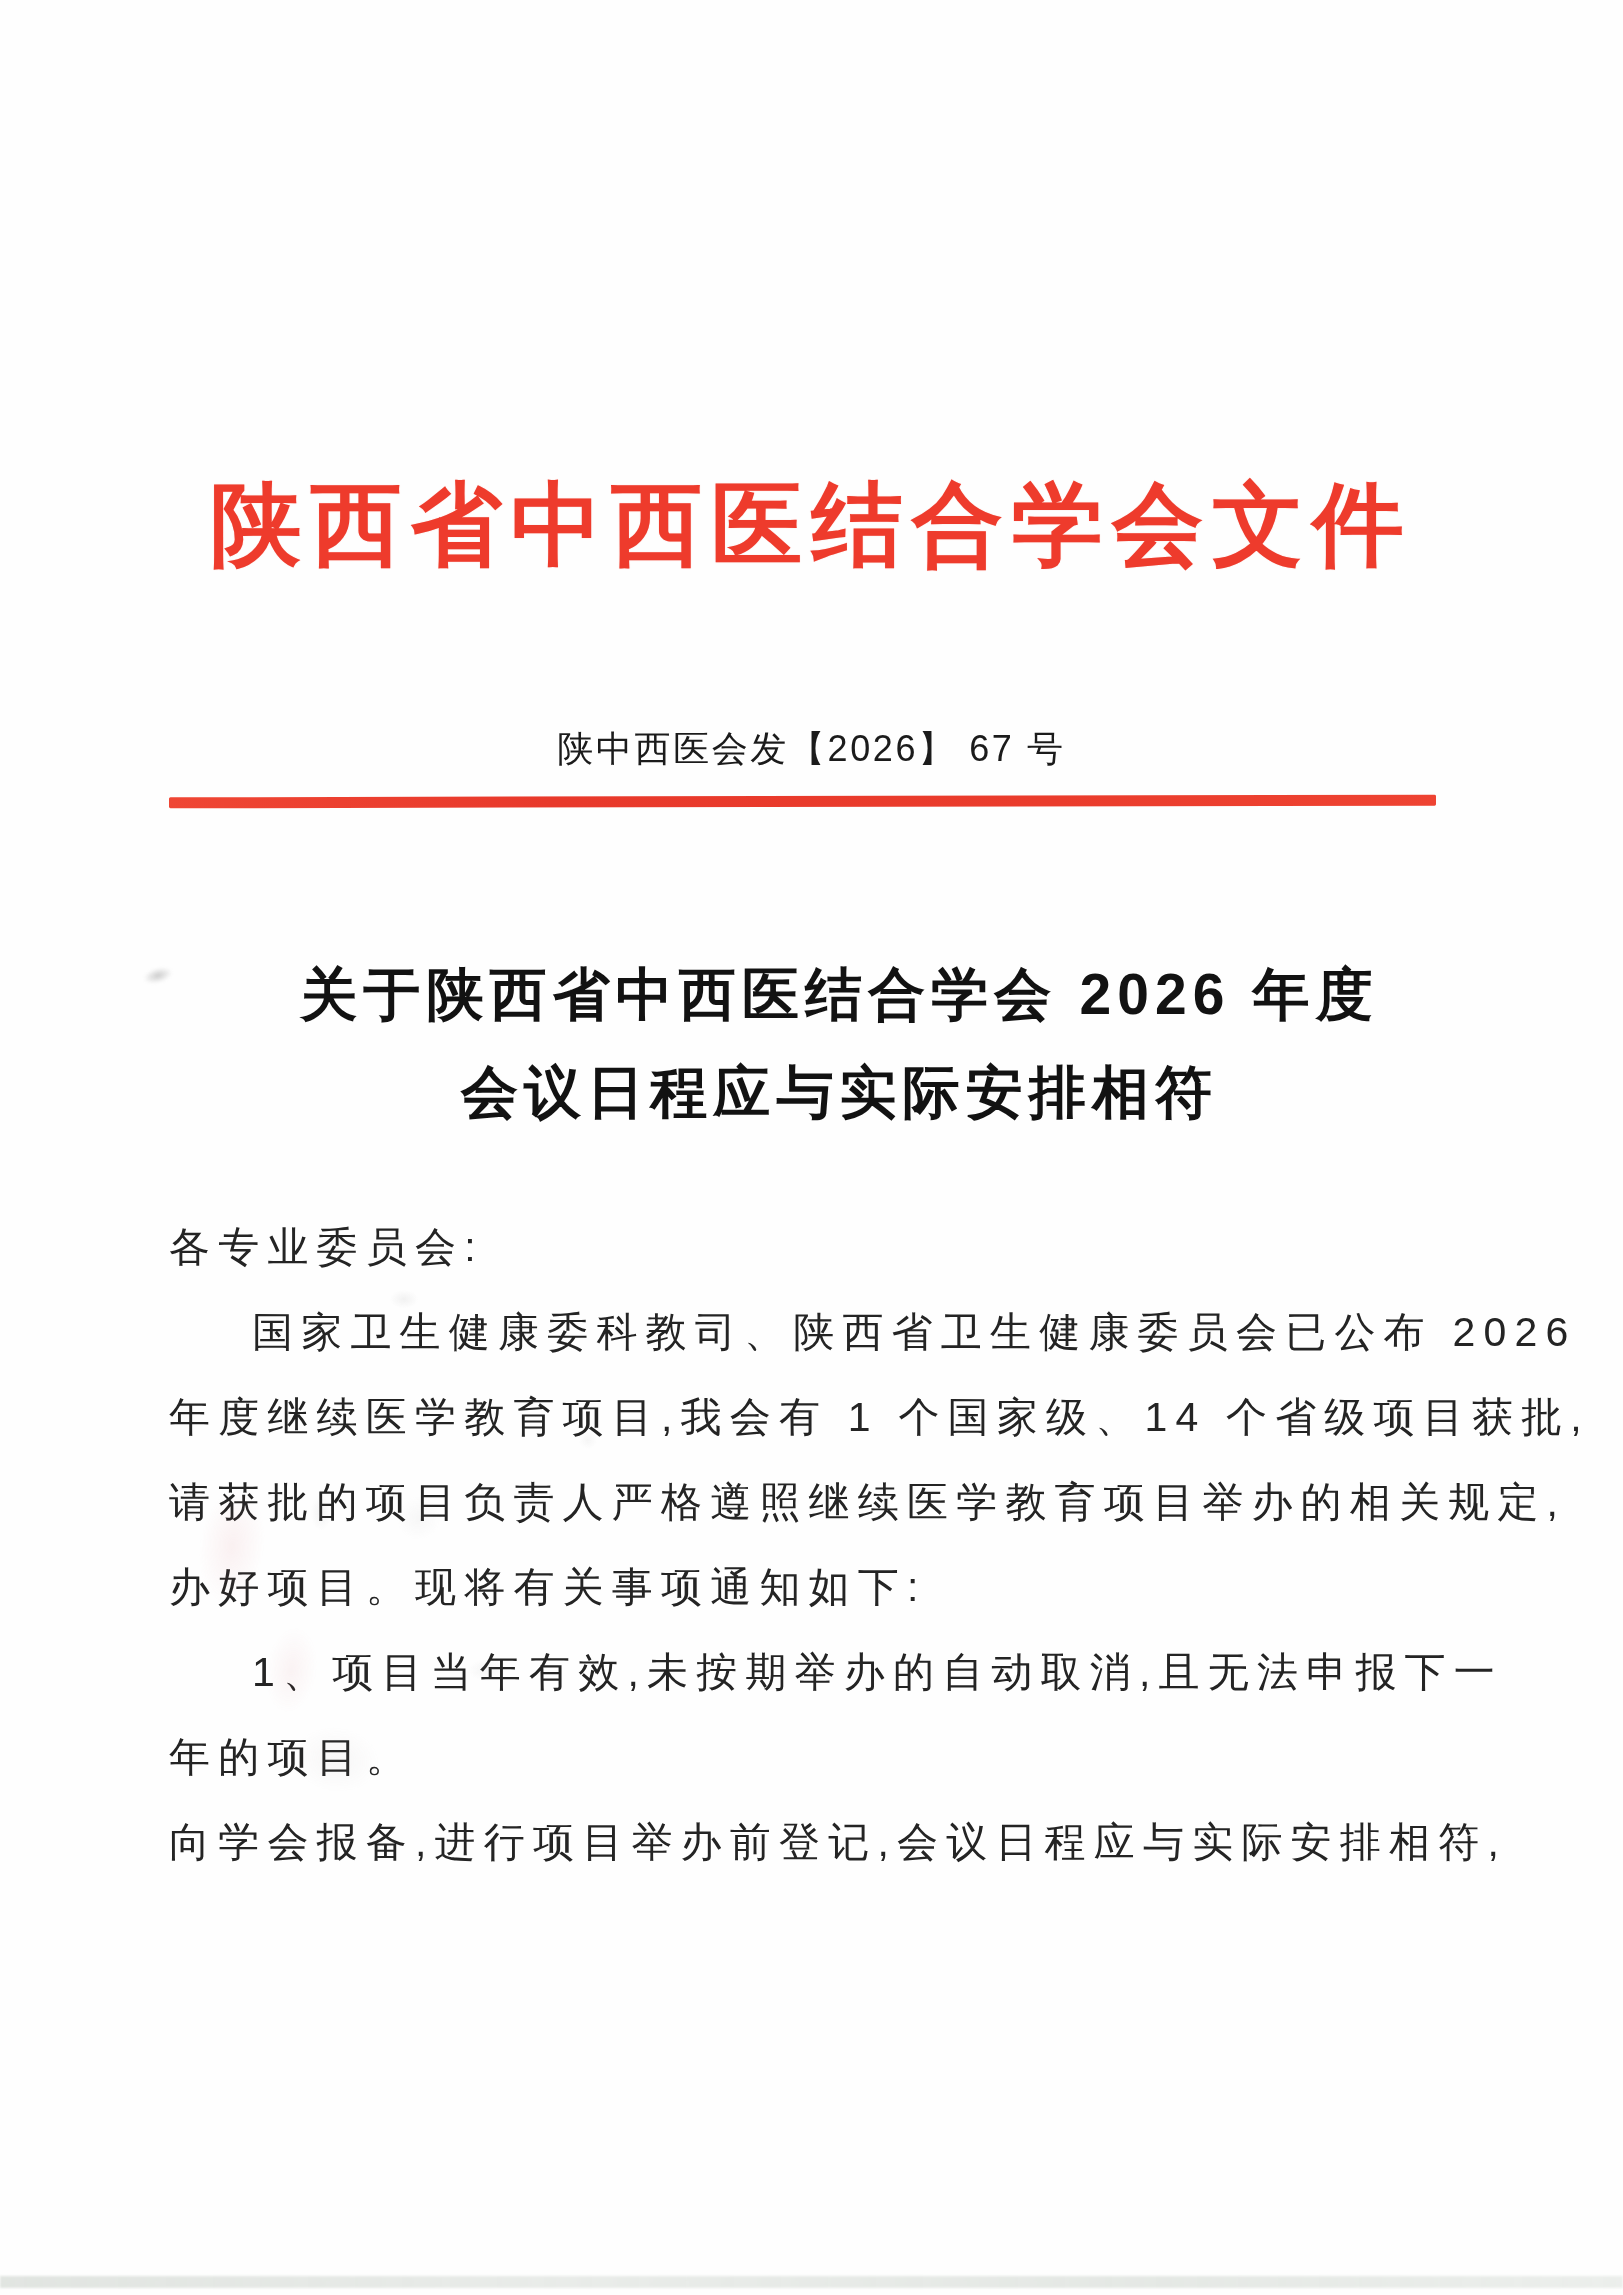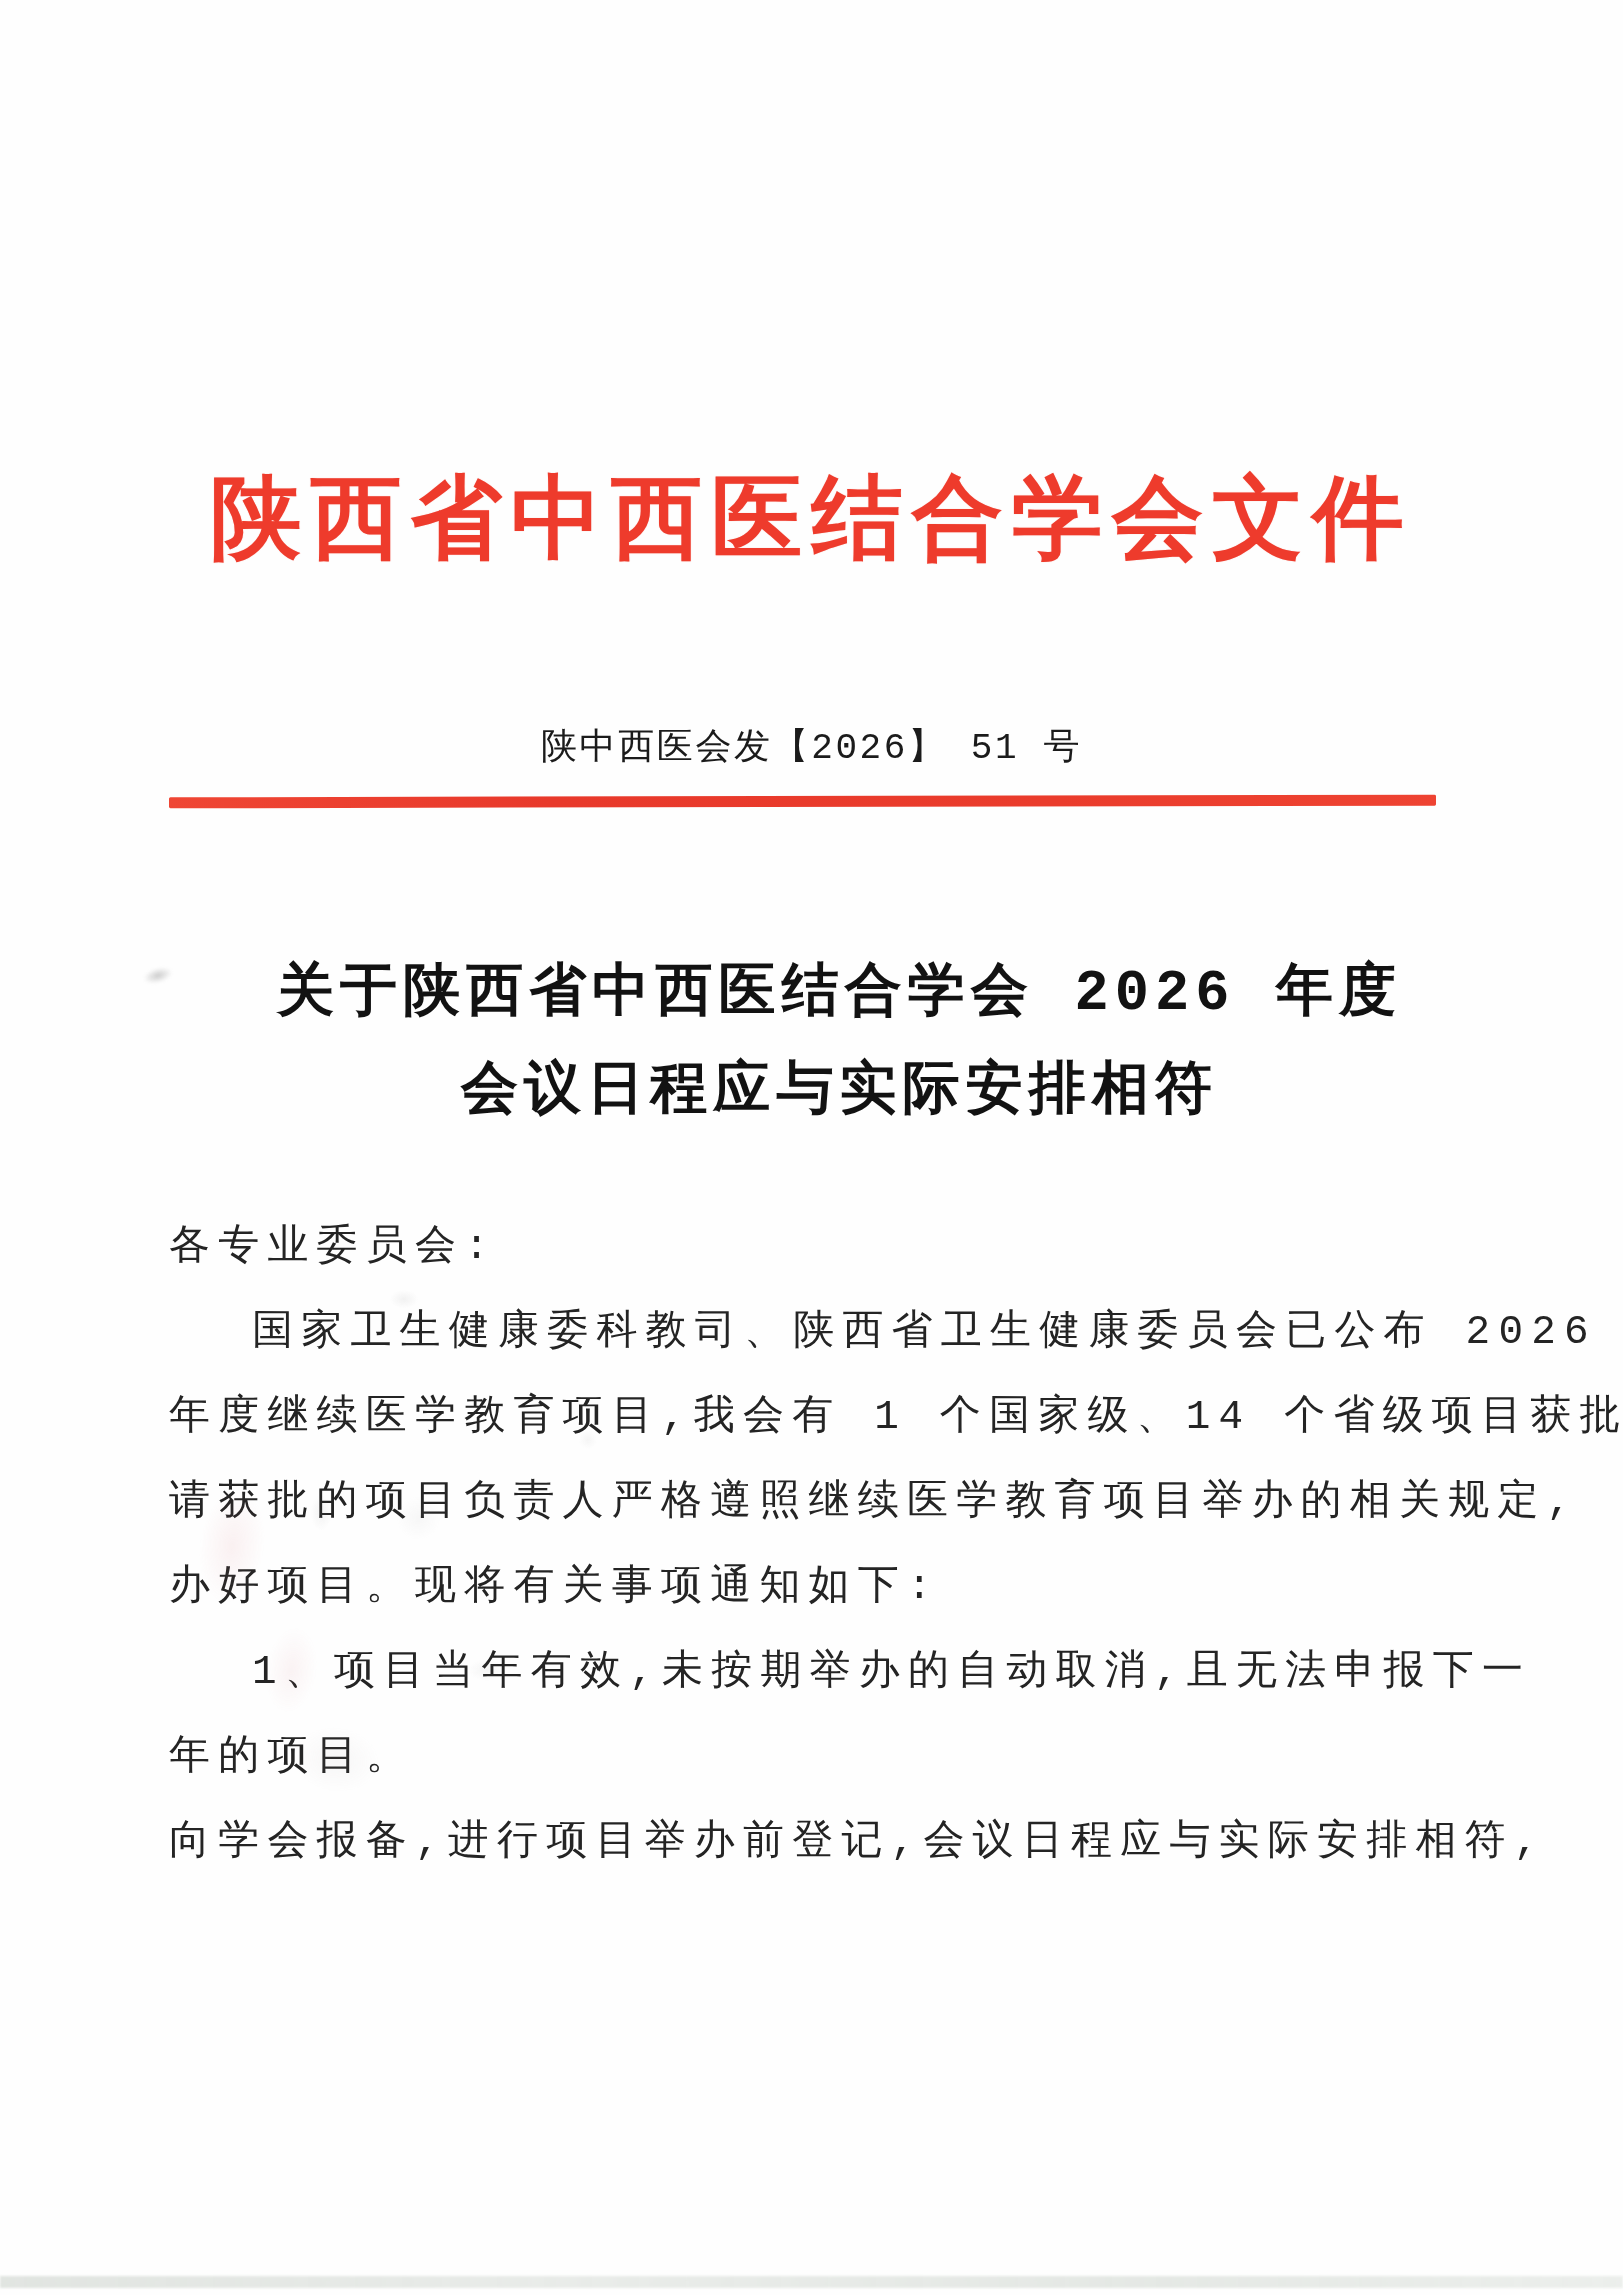--- a/index.html
+++ b/index.html
@@ -6,21 +6,21 @@
     margin: 0;
     padding: 0;
     background: #ffffff;
   }
   .page {
     position: relative;
     width: 1623px;
     height: 2295px;
     background: #fefefe;
     overflow: hidden;
-    font-family: Liberation Mono, monospace;
+    font-family: Liberation Sans, sans-serif;
   }
 
   
   .org-title {
     position: absolute;
     top: 476px;
     left: 0;
     width: 1623px;
     text-align: center;
     font-size: 91px;
@@ -144,21 +144,21 @@
     filter: blur(1px);
   }
 </style>
 </head>
 <body>
 
 <div class="page">
 
   <div class="org-title">陕西省中西医结合学会文件</div>
 
-  <div class="doc-number">陕中西医会发【2026】 51 号</div>
+  <div class="doc-number">陕中西医会发【2026】 67 号</div>
 
   <div class="red-line"></div>
 
   <div class="doc-title">
     <div>关于陕西省中西医结合学会 2026 年度</div>
     <div>会议日程应与实际安排相符</div>
   </div>
 
   <div class="body-text">
     <div class="body-line">各专业委员会:</div>

